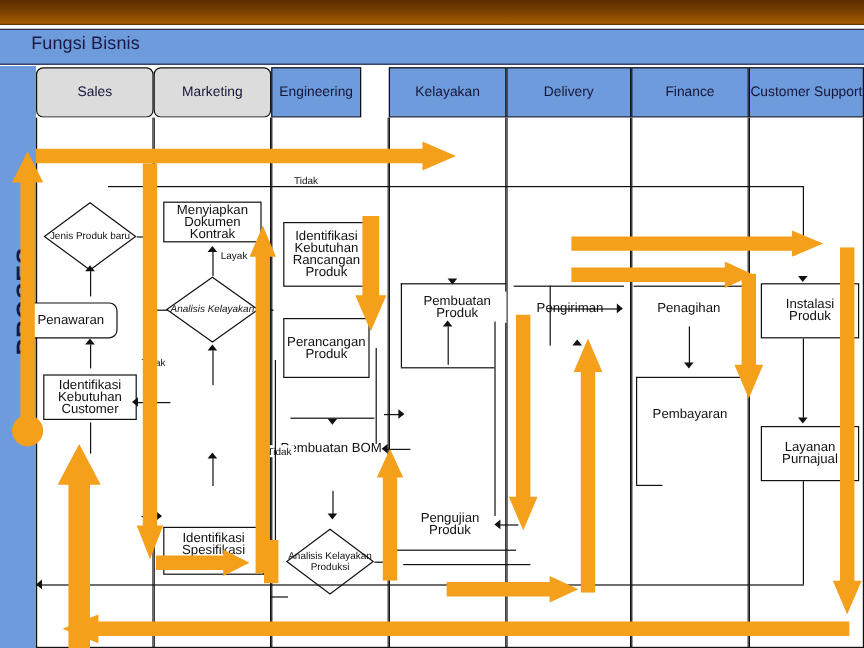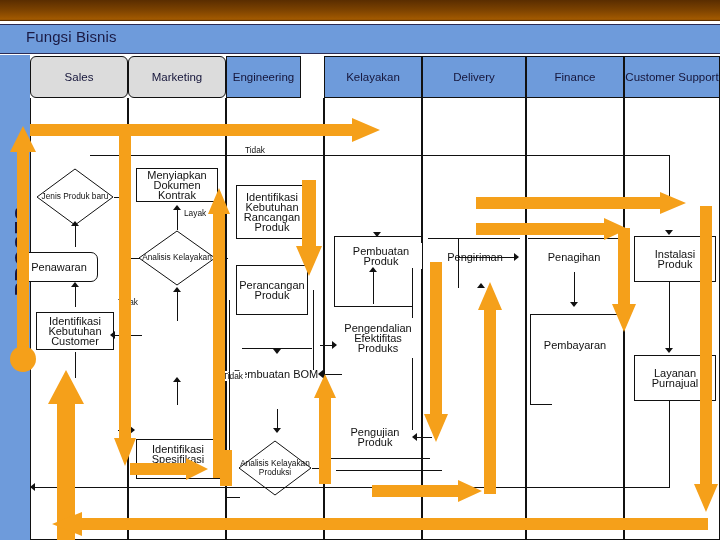--- a/index.html
+++ b/index.html
@@ -176,21 +176,21 @@
   <div class="tip right" style="left:110px; top:331px; transform:rotate(180deg);"></div>
   <div class="edge-label" style="left:116px; top:297px;">Tidak</div>
   <div class="edge-label" style="left:117px; top:315px;">Ya</div>
   <div class="ln lnv" style="left:75px; top:352px; height:26px;"></div>
 
   <div class="node" style="left:136px; top:168px; width:82px; height:34px;">Menyiapkan Dokumen Kontrak</div>
   <div class="ln lnv" style="left:177px; top:210px; height:20px;"></div>
   <div class="tip up" style="left:173px; top:205px;"></div>
   <div class="edge-label" style="left:182px; top:208px;">Layak</div>
 
-  <div class="diamond-wrap" style="left:138px; top:230px; width:78px; height:56px;">
+  <div class="diamond-wrap" style="left:138px; top:230px; width:78px; height:56px;font-style:italic;">
     <svg class="dshape" viewBox="0 0 78 56" preserveAspectRatio="none">
       <polygon points="39,1 77,28 39,55 1,28" fill="#ffffff" stroke="#111111" stroke-width="1"></polygon>
     </svg>
     <div class="dlabel">Analisis Kelayakan</div>
   </div>
   <div class="ln lnh" style="left:128px; top:258px; width:12px;"></div>
   <div class="ln lnh" style="left:216px; top:258px; width:12px;"></div>
 
   <div class="ln lnv" style="left:177px; top:292px; height:29px;"></div>
   <div class="tip up" style="left:173px; top:287px;"></div>
@@ -225,21 +225,20 @@
   <div class="ln lnv" style="left:277px; top:409px; height:22px;"></div>
   <div class="ln lnh" style="left:226px; top:497px; width:14px;"></div>
 
   <div class="node noborder" style="left:340px; top:243px; width:82px; height:26px;">Pembuatan Produk</div>
   <div class="ln lnh" style="left:334px; top:236px; width:88px;"></div>
   <div class="tip down" style="left:373px; top:232px;"></div>
   <div class="ln lnv" style="left:334px; top:236px; height:70px;"></div>
   <div class="ln lnv" style="left:412px; top:268px; height:170px;"></div>
   <div class="ln lnh" style="left:334px; top:306px; width:78px;"></div>
 
-  <div class="node noborder" style="left:336px; top:318px; width:84px; height:40px;">Pengendalian Efektifitas Produks</div>
   <div class="ln lnv" style="left:373px; top:272px; height:32px;"></div>
   <div class="tip up" style="left:369px; top:267px;"></div>
   <div class="ln lnh" style="left:320px; top:345px; width:16px;"></div>
   <div class="tip right" style="left:332px; top:341px;"></div>
 
   <div class="node noborder" style="left:334px; top:430px; width:82px; height:14px;">Pengujian Produk</div>
   <div class="ln lnh" style="left:416px; top:437px; width:16px;"></div>
   <div class="tip right" style="left:412px; top:433px; transform:rotate(180deg);"></div>
   <div class="ln lnh" style="left:324px; top:458px; width:106px;"></div>
   <div class="ln lnh" style="left:336px; top:470px; width:106px;"></div>

